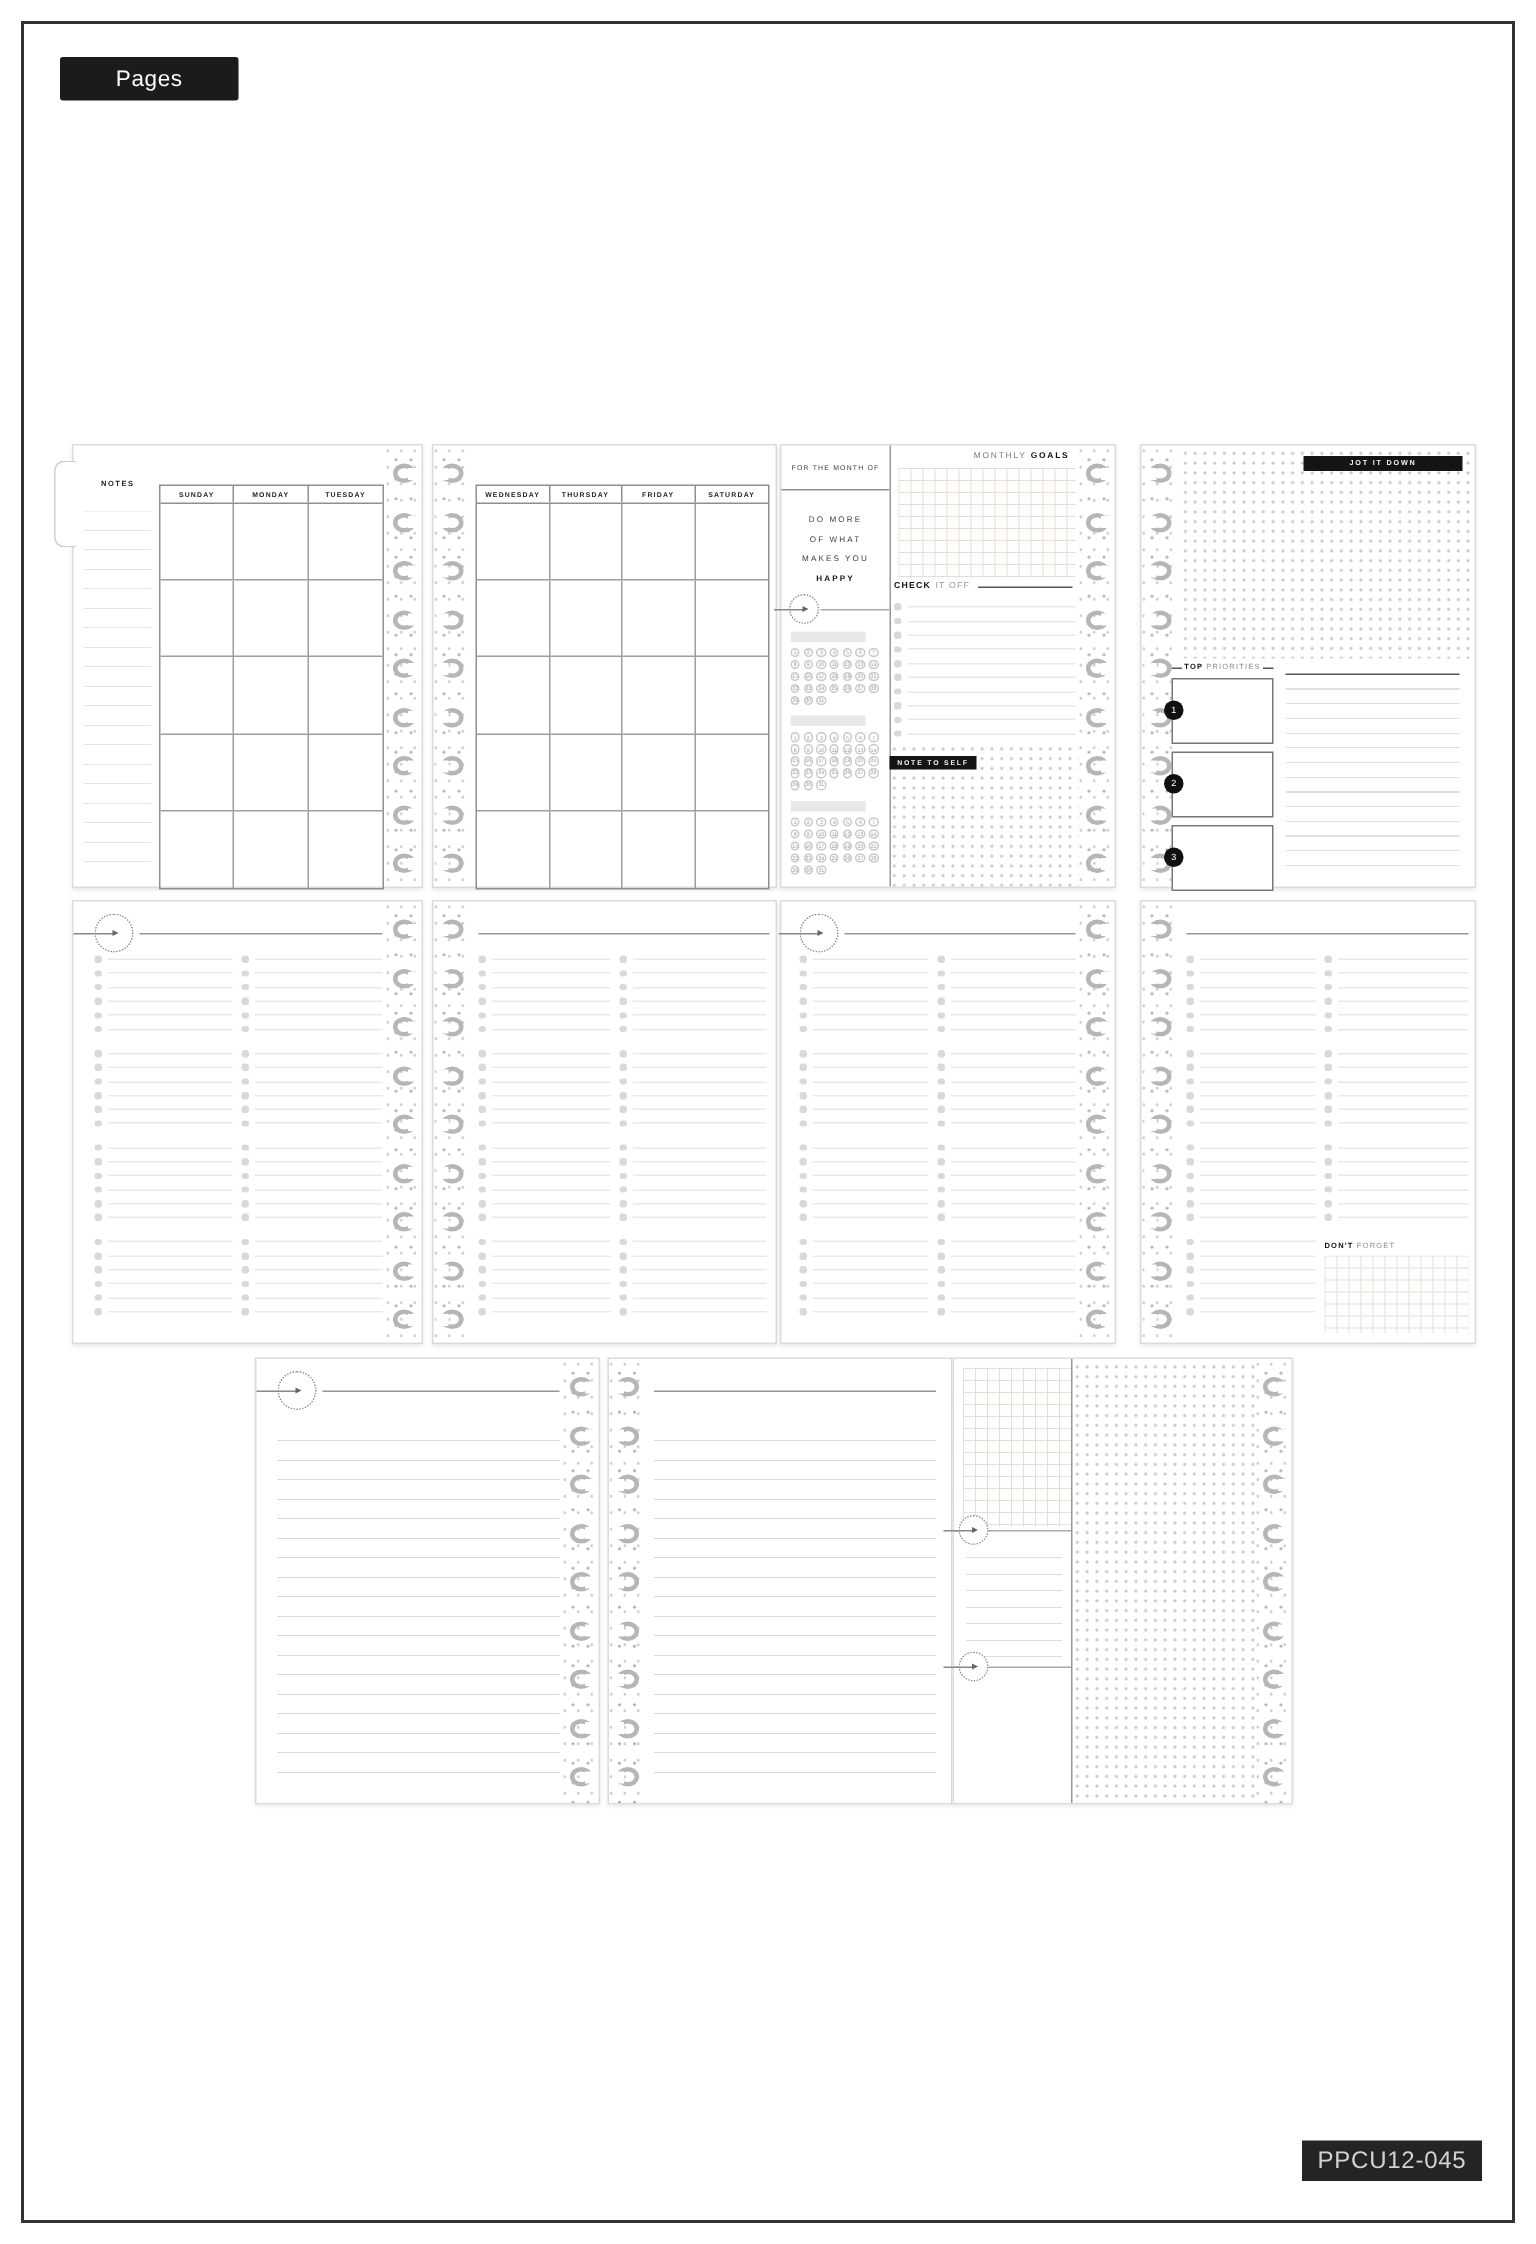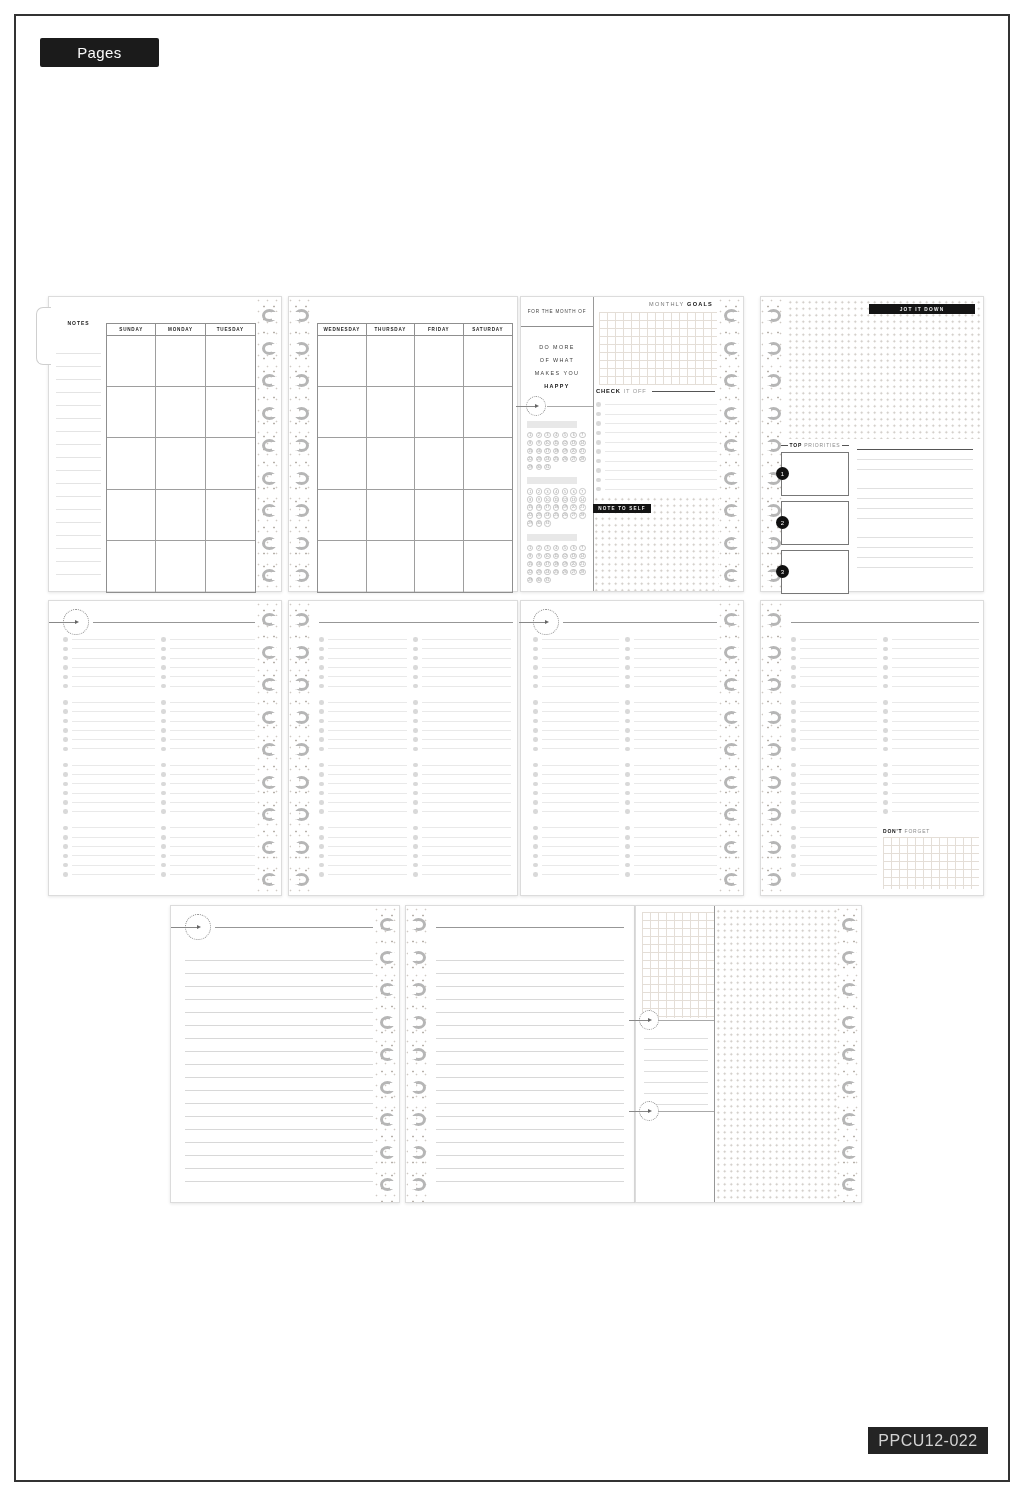--- a/index.html
+++ b/index.html
@@ -1344,14 +1344,14 @@
         <span class="disc or"></span>
         <span class="disc or"></span>
         <span class="disc or"></span>
         <span class="disc or"></span>
         <span class="disc or"></span>
         <span class="disc or"></span>
         <span class="disc or"></span>
     </div>
   </div>
 
-  <div class="sku">PPCU12-022</div>
+  <div class="sku">PPCU12-045</div>
 </div>
 
 </body></html>

